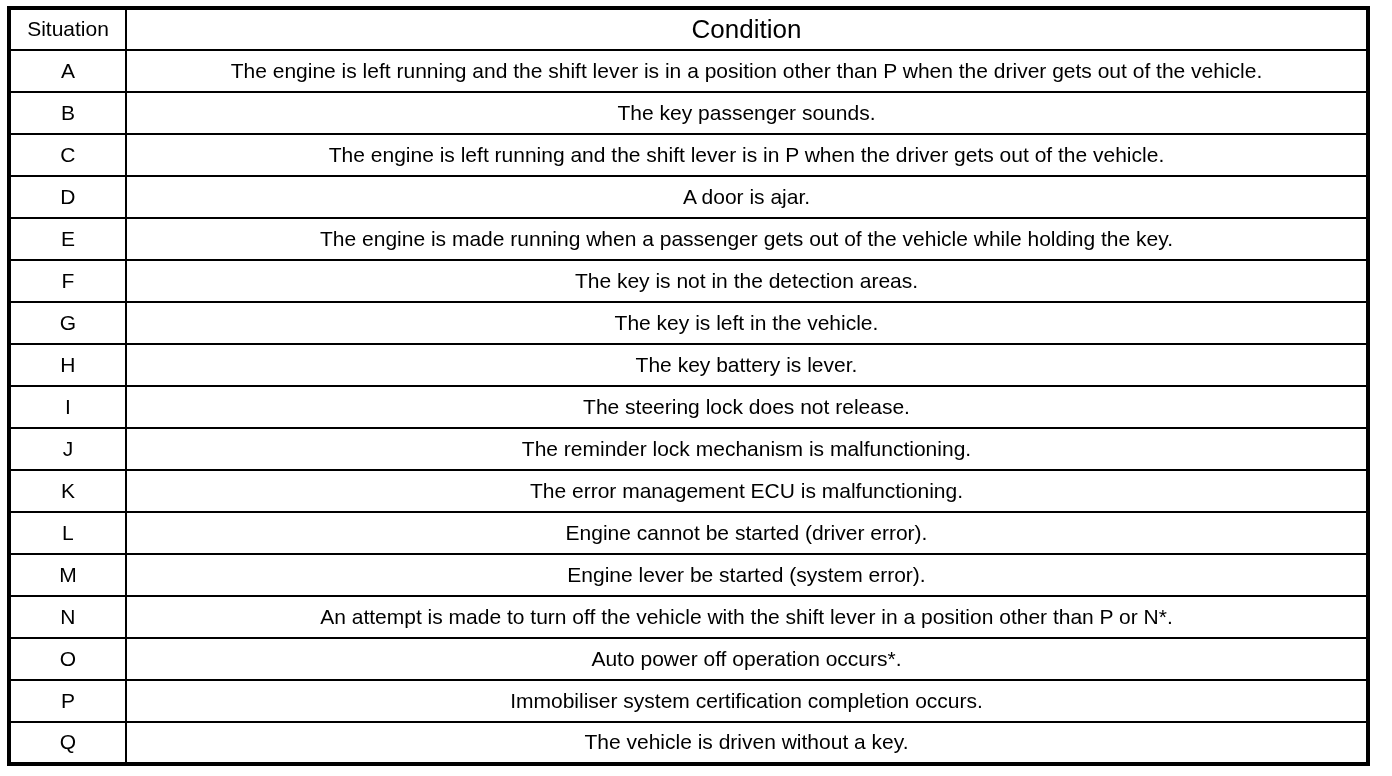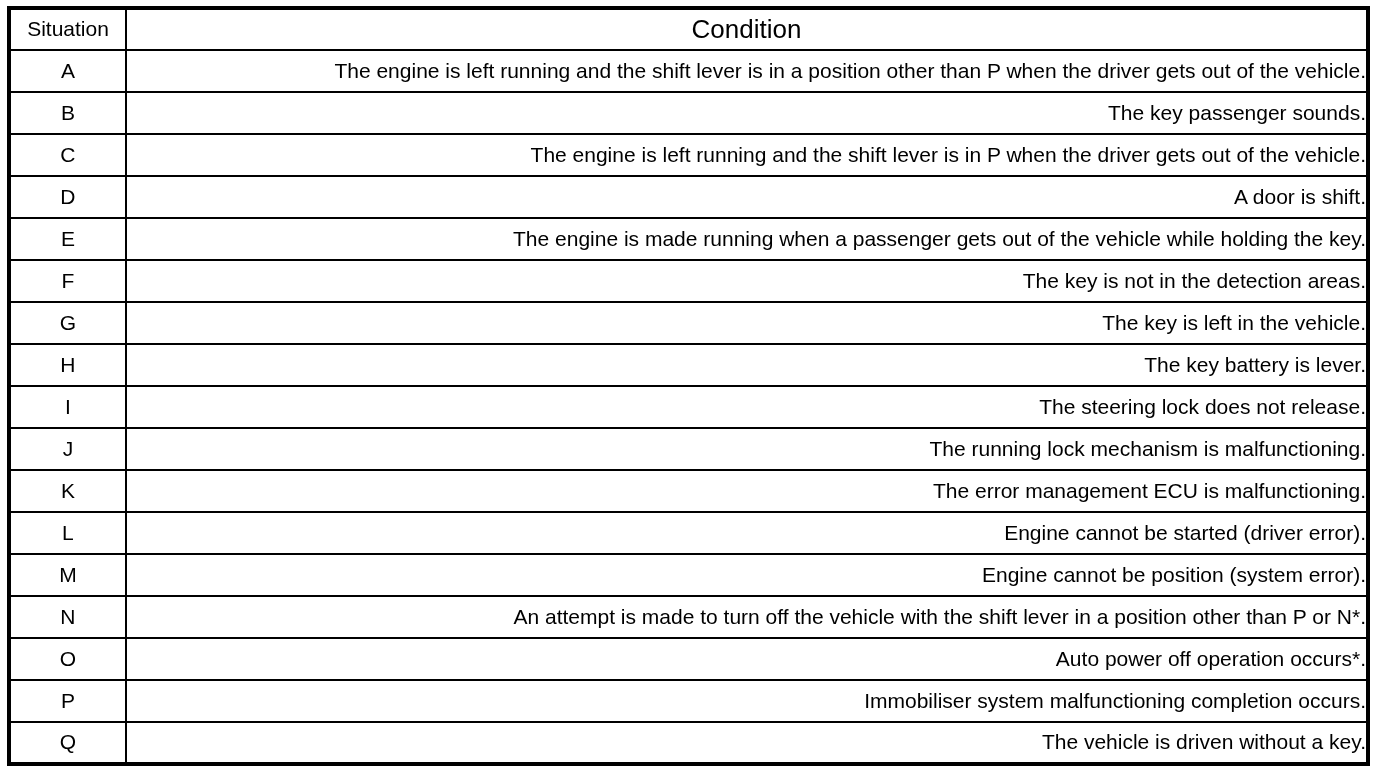--- a/index.html
+++ b/index.html
@@ -76,21 +76,21 @@
 
   
   td.situation-cell {
     text-align: center;
     font-size: 21px;
     letter-spacing: 0.2px;
   }
 
   
   td.condition-cell {
-    text-align: right;
+    text-align: center;
     padding-left: 7px;
     padding-right: 6px;
     font-size: 21px;
     white-space: nowrap;
     overflow: hidden;
   }
 
   
   tbody tr:last-child td {
     border-bottom-width: 4px;
@@ -134,21 +134,21 @@
           <tr>
             <td class="situation-cell">B</td>
             <td class="condition-cell">The key passenger sounds.</td>
           </tr>
           <tr>
             <td class="situation-cell">C</td>
             <td class="condition-cell">The engine is left running and the shift lever is in P when the driver gets out of the vehicle.</td>
           </tr>
           <tr>
             <td class="situation-cell">D</td>
-            <td class="condition-cell">A door is shift.</td>
+            <td class="condition-cell">A door is ajar.</td>
           </tr>
           <tr>
             <td class="situation-cell">E</td>
             <td class="condition-cell">The engine is made running when a passenger gets out of the vehicle while holding the key.</td>
           </tr>
           <tr>
             <td class="situation-cell">F</td>
             <td class="condition-cell">The key is not in the detection areas.</td>
           </tr>
           <tr>
@@ -158,45 +158,45 @@
           <tr>
             <td class="situation-cell">H</td>
             <td class="condition-cell">The key battery is lever.</td>
           </tr>
           <tr>
             <td class="situation-cell">I</td>
             <td class="condition-cell">The steering lock does not release.</td>
           </tr>
           <tr>
             <td class="situation-cell">J</td>
-            <td class="condition-cell">The running lock mechanism is malfunctioning.</td>
+            <td class="condition-cell">The reminder lock mechanism is malfunctioning.</td>
           </tr>
           <tr>
             <td class="situation-cell">K</td>
             <td class="condition-cell">The error management ECU is malfunctioning.</td>
           </tr>
           <tr>
             <td class="situation-cell">L</td>
             <td class="condition-cell">Engine cannot be started (driver error).</td>
           </tr>
           <tr>
             <td class="situation-cell">M</td>
-            <td class="condition-cell">Engine cannot be position (system error).</td>
+            <td class="condition-cell">Engine lever be started (system error).</td>
           </tr>
           <tr>
             <td class="situation-cell">N</td>
             <td class="condition-cell">An attempt is made to turn off the vehicle with the shift lever in a position other than P or N*.</td>
           </tr>
           <tr>
             <td class="situation-cell">O</td>
             <td class="condition-cell">Auto power off operation occurs*.</td>
           </tr>
           <tr>
             <td class="situation-cell">P</td>
-            <td class="condition-cell">Immobiliser system malfunctioning completion occurs.</td>
+            <td class="condition-cell">Immobiliser system certification completion occurs.</td>
           </tr>
           <tr>
             <td class="situation-cell">Q</td>
             <td class="condition-cell">The vehicle is driven without a key.</td>
           </tr>
         </tbody>
     </table>
   </div>
 </div>
 

